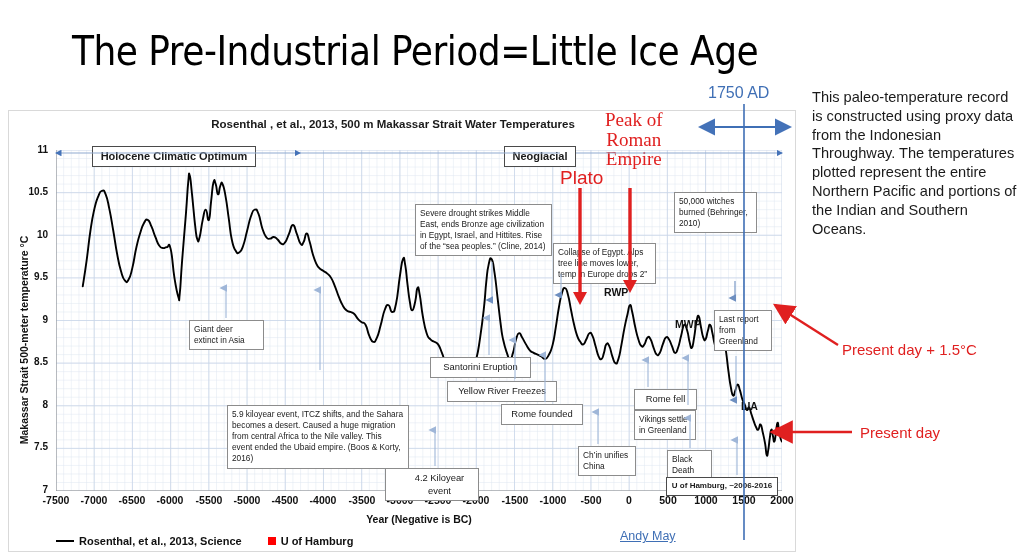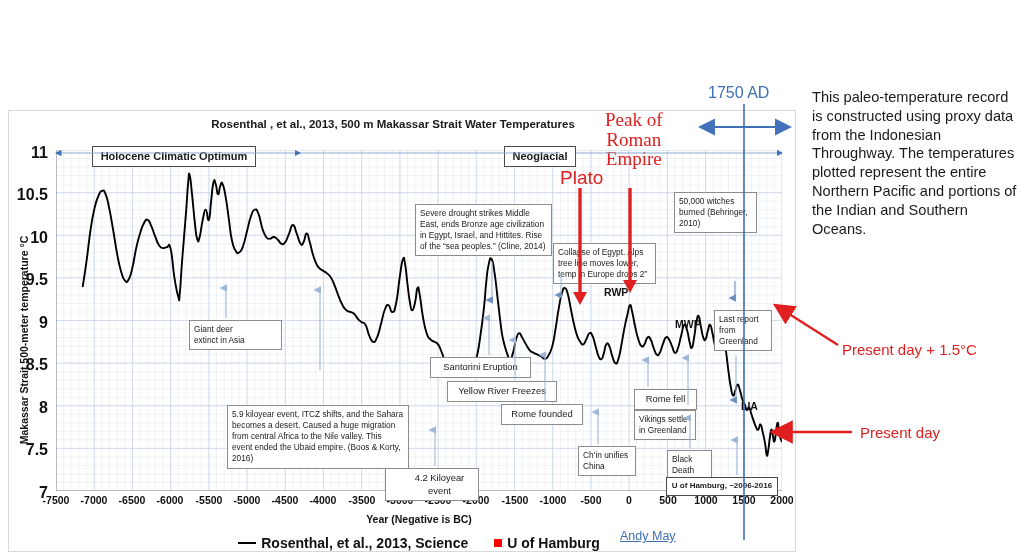--- a/index.html
+++ b/index.html
@@ -31,36 +31,36 @@
   }
   .plot svg{display:block;}
 
   .yaxis-title{
     position:absolute;left:-28px;top:218px;width:260px;
     transform:rotate(-90deg);transform-origin:left top;
     font-size:10.5px;font-weight:bold;text-align:center;color:#111;
   }
   .ytick{
     position:absolute;right:0;width:44px;text-align:right;
-    font-size:16px;font-weight:bold;color:#111;
+    font-size:10px;font-weight:bold;color:#111;
   }
   .xtick{
     position:absolute;top:494px;width:60px;margin-left:-30px;text-align:center;
     font-size:10.5px;font-weight:bold;color:#111;
   }
   .xaxis-title{
     position:absolute;left:56px;top:513px;width:726px;text-align:center;
     font-size:10.5px;font-weight:bold;color:#111;
   }
 
   
   .legend{
     position:absolute;left:56px;top:535px;width:726px;
-    display:flex;justify-content:center;align-items:center;gap:26px;
-    font-size:14px;font-weight:bold;color:#111;
+    display:flex;align-items:center;gap:26px;
+    font-size:11px;font-weight:bold;color:#111;
   }
   .legend-item{display:flex;align-items:center;gap:5px;}
   .legend-line{width:18px;height:2.5px;background:#000;}
   .legend-sq{width:8px;height:8px;background:#ff0000;}
 
   
   .callout{
     position:absolute;background:#ffffff;border:1px solid #8c8c8c;
     font-size:8.3px;line-height:1.34;color:#1a1a1a;padding:3px 4px;
     box-sizing:border-box;
@@ -96,20 +96,21 @@
   .present-15{position:absolute;left:842px;top:341px;font-size:15px;color:#e02020;white-space:nowrap;}
   .present-day{position:absolute;left:860px;top:424px;font-size:15px;color:#e02020;white-space:nowrap;}
 
   .ovl{position:absolute;left:0;top:0;width:1024px;height:557px;pointer-events:none;}
 </style>
 </head>
 <body>
 
 <div id="slide">
 
+  <div class="slide-title">The Pre-Industrial Period=Little Ice Age</div>
 
   <div class="chart-frame"></div>
   <div class="chart-title">Rosenthal , et al., 2013, 500 m Makassar Strait Water Temperatures</div>
 
   <div class="yaxis-title" style="left:18px;top:470px;">Makassar Strait 500-meter temperature °C</div>
 
   <div class="ytick" style="left:4px;top:144px;">11</div>
   <div class="ytick" style="left:4px;top:186px;">10.5</div>
   <div class="ytick" style="left:4px;top:229px;">10</div>
   <div class="ytick" style="left:4px;top:271px;">9.5</div>
@@ -323,21 +324,21 @@
     </svg>
   </div>
 
   <div class="plotlabel" style="left:604px;top:286px;">RWP</div>
   <div class="plotlabel" style="left:675px;top:318px;">MWP</div>
   <div class="plotlabel" style="left:741px;top:400px;">LIA</div>
 
   <div class="callout bold-box" style="left:92px;top:146px;width:164px;">Holocene Climatic Optimum</div>
   <div class="callout bold-box" style="left:504px;top:146px;width:72px;">Neoglacial</div>
 
-  <div class="callout" style="left:189px;top:320px;width:93px;">
+  <div class="callout" style="left:189px;top:320px;width:75px;">
     <div>Giant deer</div>
     <div>extinct in Asia</div>
   </div>
 
   <div class="callout" style="left:227px;top:372px;width:182px;margin-top:33px;">5.9 kiloyear event, ITCZ shifts, and the Sahara becomes a desert.  Caused a huge migration from central Africa to the Nile valley.  This event ended the Ubaid empire. (Boos &amp; Korty, 2016)</div>
 
   <div class="callout plain-box" style="left:385px;top:468px;width:94px;padding-left:20px;">4.2 Kiloyear event</div>
 
   <div class="callout" style="left:415px;top:204px;width:137px;">Severe drought strikes Middle East, ends Bronze age civilization in Egypt, Israel, and Hittites. Rise of the “sea peoples.” (Cline, 2014)</div>
 

